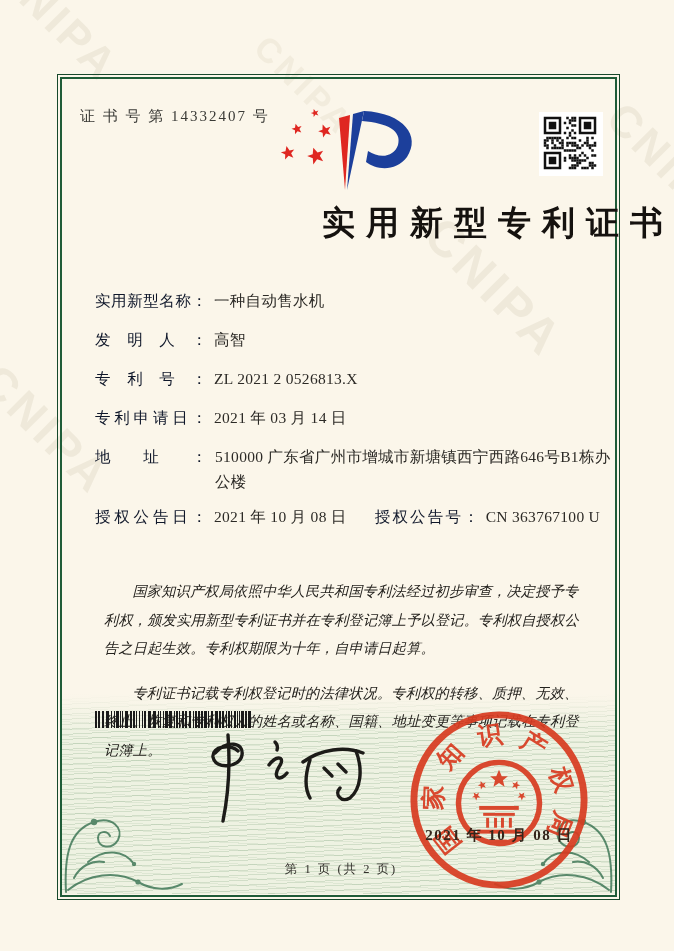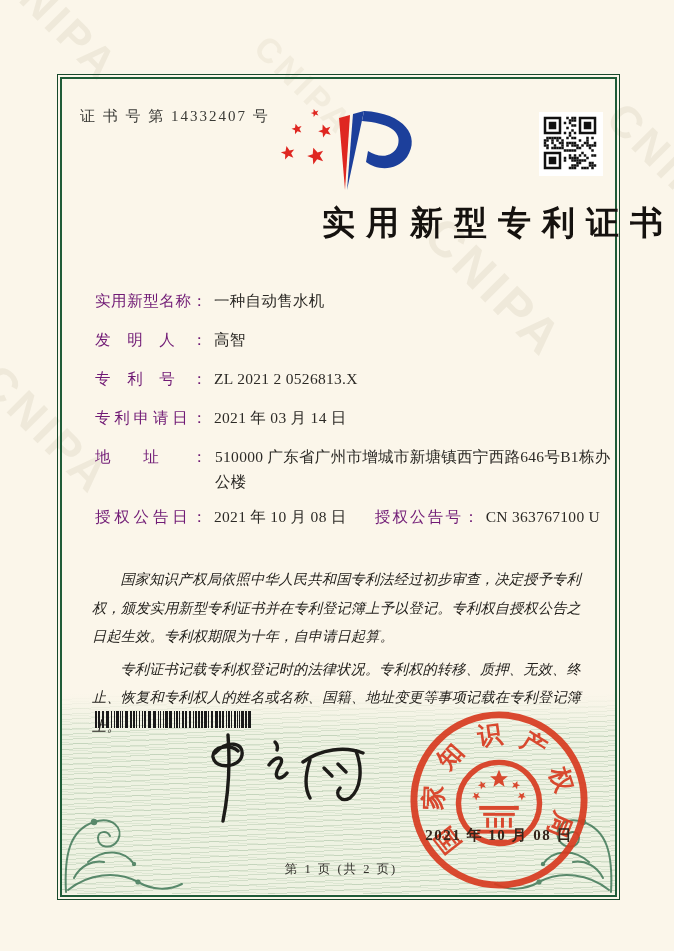--- a/index.html
+++ b/index.html
@@ -20,27 +20,27 @@
        #eef2e2;}
   .guilloche::before{content:"";position:absolute;left:0;top:0;right:0;height:40px;
      background:linear-gradient(#fbf6ea,rgba(251,246,234,0));}
   .cert-no{position:absolute;left:80px;top:107px;font-size:15px;letter-spacing:2px;color:#3a3a36;}
   .logo{position:absolute;left:278px;top:98px;}
   .qr{position:absolute;left:539px;top:112px;background:#fff;padding:3px;line-height:0;}
   .title{position:absolute;left:0;right:0;top:201px;text-align:right;font-size:33px;font-weight:700;letter-spacing:11px;color:#15120f;}
   .fields{position:absolute;left:95px;top:288px;width:522px;font-size:15.5px;}
   .frow{display:flex;align-items:flex-start;line-height:25px;margin-bottom:14px;}
   .frow.addr{margin-bottom:10px;justify-content:space-between;}
-  .lbl{display:inline-block;width:112px;flex:0 0 112px;text-align:justify;text-align-last:justify;color:#701a75;}
+  .lbl{display:inline-block;width:112px;flex:0 0 112px;text-align:justify;text-align-last:justify;color:#0f172a;}
   .val{margin-left:7px;color:#2c2a26;letter-spacing:.3px;}
   .addr .val{width:402px;}
   .pair2{display:flex;margin-left:28px;}
   .pair2 .lbl{width:104px;flex:0 0 104px;}
   .paras{position:absolute;left:88px;top:561px;width:508px;font-size:14.2px;line-height:28.6px;font-style:italic;color:#23211d;}
-  .paras p{margin:4px;text-indent:2em;letter-spacing:.2px;}
+  .paras p{margin:16px;text-indent:2em;letter-spacing:.2px;}
   .barcode{position:absolute;left:95px;top:711px;line-height:0;}
   .signer{position:absolute;left:97px;top:764px;font-family:"Liberation Sans","DejaVu Sans",sans-serif;font-size:15.5px;color:#23211d;line-height:29px;}
   .signature{position:absolute;left:185px;top:731px;}
   .seal{position:absolute;left:404px;top:706px;}
   .seal-date{position:absolute;left:408px;top:826px;width:182px;text-align:center;font-size:15px;font-weight:bold;letter-spacing:1.5px;color:#33251b;}
   .footer-page{position:absolute;left:0;right:0;top:861px;text-align:center;font-size:12.5px;letter-spacing:2px;color:#33312c;margin-left:8px;}
   .note{position:absolute;left:50%;transform:translateX(-50%);top:957px;background:#d946ef;padding:5px 18px;font-size:14px;font-style:italic;letter-spacing:2px;color:#23211d;box-shadow:0 0 2px rgba(0,0,0,.08);}
   .ornament{position:absolute;opacity:.9;}
   .orn-left{left:60px;top:744px;}
   .orn-right{right:57px;top:744px;transform:scaleX(-1);}

